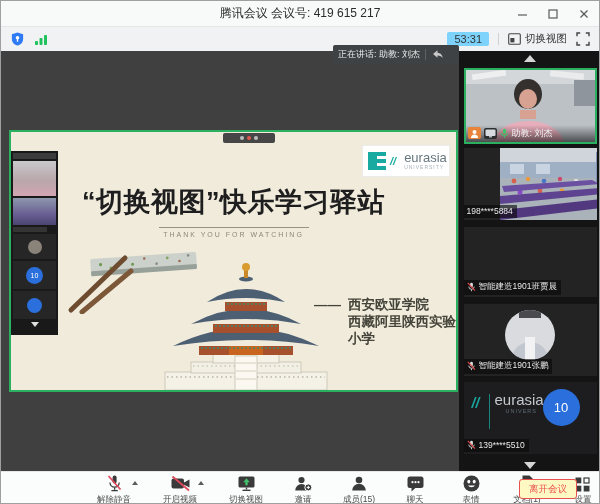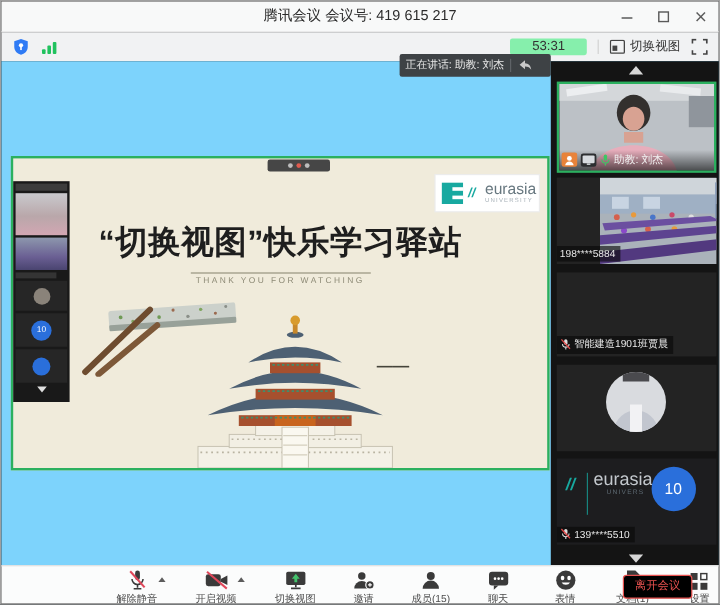--- a/index.html
+++ b/index.html
@@ -12,26 +12,26 @@
               border-bottom:1px solid #e6e6e6; display:flex; align-items:center; justify-content:center; }
   .titlebar .title { font-size:12px; color:#2b2b2b; }
   .win-controls { position:absolute; right:8px; top:0; height:26px; display:flex; align-items:center; gap:17px; }
   .win-btn { display:flex; align-items:center; justify-content:center; width:14px; height:14px; }
 
   
   .topbar { position:absolute; left:0; top:26px; right:0; height:24px; background:#f1f2f3;
             display:flex; align-items:center; padding:0 9px; }
   .topbar-left { display:flex; align-items:center; gap:9px; }
   .topbar-right { margin-left:auto; display:flex; align-items:center; gap:9px; }
-  .timer { font-size:11px; color:#333; background:#86efac; border-radius:2px; padding:1px 18px; }
+  .timer { font-size:11px; color:#333; background:#7dd3fc; border-radius:2px; padding:1px 7px; }
   .vdiv { width:1px; height:12px; background:#d2d2d2; }
   .switchview { display:flex; align-items:center; gap:4px; font-size:10.5px; color:#333; }
 
   
-  .main { position:absolute; left:0; top:50px; right:0; height:420px; background:#7dd3fc; }
+  .main { position:absolute; left:0; top:50px; right:0; height:420px; background:#404040; }
 
   .banner { position:absolute; left:332px; top:-6px; width:126px; height:19px; background:#3e4245;
             border-radius:2px; display:flex; align-items:center; gap:5px; padding:0 5px; z-index:5; }
   .banner-text { font-size:9px; color:#e8e8e8; white-space:nowrap; }
   .banner-div { width:1px; height:11px; background:#5f6367; }
 
   
   .share-frame { position:absolute; left:8px; top:79px; width:449px; height:262px;
                  border:2px solid #2bb05f; background:#f0ebdb; }
   .mini-pill { position:absolute; left:212px; top:1px; width:52px; height:10px; background:#464646;
@@ -109,21 +109,21 @@
 
   
   .toolbar { position:absolute; left:0; top:470px; right:0; height:34px; background:#fbfcfc;
              border-top:1px solid #e7e7e7; display:flex; align-items:center; padding-left:72px; }
   .tbtn { display:flex; flex-direction:column; align-items:center; justify-content:center; width:47px;margin-left:24px; }
   .tbtn .ic { height:19px; display:flex; align-items:flex-end; justify-content:center; }
   .tbtn .lab { font-size:8.5px; color:#4c4c4c; line-height:10px; margin-top:1px; white-space:nowrap; }
   .caret { width:0; height:0; border-left:3.5px solid transparent; border-right:3.5px solid transparent;
            border-bottom:4.5px solid #5c5c5c; margin:0 1px; transform:translateY(-6px); }
   .leave-btn { position:absolute; right:22px; top:7px; height:20px; line-height:18px; padding:0 9px;
-               border:1px solid #e8514f; border-radius:3px; color:#e8514f; font-size:9.5px; background:#000000; }
+               border:1px solid #e8514f; border-radius:3px; color:#e8514f; font-size:9.5px; background:#fef9c3; }
 </style>
 </head>
 <body>
 
 <div id="window">
 
   <div class="titlebar">
     <span class="title">腾讯会议 会议号: 419 615 217</span>
     <div class="win-controls">
       <span class="win-btn">
@@ -251,20 +251,24 @@
         <rect x="74" y="44" width="42" height="9" fill="#a6502e"></rect>
         <line x1="76" y1="46" x2="114" y2="46" stroke="#3f8f6e" stroke-width="1.4" stroke-dasharray="2,2"></line>
         <path d="M56 44 Q95 18 134 44 Q95 36 56 44 Z" fill="#4d6073"></path>
         <ellipse cx="95" cy="21" rx="7" ry="2.5" fill="#4d6073"></ellipse>
         <rect x="93" y="12" width="4" height="8" fill="#c8882a"></rect>
         <circle cx="95" cy="9" r="4" fill="#d89b2d"></circle>
       </svg>
 
       <div class="credit">
         <span>——</span>
+        <span>
+          <div>西安欧亚学院</div>
+          <div>西藏阿里陕西实验小学</div>
+        </span>
       </div>
 
       <div class="mini-sidebar">
         <div class="ms-bar"></div>
         <div class="ms-v1"></div>
         <div class="ms-v2"></div>
         <div class="ms-lab"></div>
         <div class="ms-a">
             <span class="c"></span>
           </div>
@@ -368,20 +372,29 @@
               </clipPath>
             </defs>
           <g clip-path="url(#c4)">
             <rect width="50" height="50" fill="#d9dbdf"></rect>
             <path d="M14 0 h22 v8 h-22 Z" fill="#4a4a4e"></path>
             <path d="M6 50 C9 26 41 26 44 50 Z" fill="#c2c6cf"></path>
             <path d="M20 27 h10 v23 h-10 Z" fill="#f2f2f4"></path>
           </g>
         </svg>
       </span>
+      <div class="thumb-label">
+        <svg width="9" height="10" viewBox="0 0 9 10">
+          <rect x="3.1" y="0.8" width="2.8" height="4.6" rx="1.4" fill="#ddd"></rect>
+          <path d="M1.8 4.6 a2.7 2.7 0 0 0 5.4 0" fill="none" stroke="#ddd" stroke-width="0.9"></path>
+          <line x1="4.5" y1="7.6" x2="4.5" y2="9.2" stroke="#ddd" stroke-width="0.9"></line>
+          <line x1="0.8" y1="0.8" x2="8" y2="8.6" stroke="#e04848" stroke-width="1.1"></line>
+        </svg>
+        <span>智能建造1901张鹏</span>
+      </div>
     </div>
 
     <div class="thumb t5">
       <span class="t5-slash">//</span>
       <span class="t5-div"></span>
       <span class="t5-name">eurasia</span>
       <span class="t5-sub">UNIVERS</span>
       <span class="t5-badge">10</span>
       <div class="thumb-label">
         <svg width="9" height="10" viewBox="0 0 9 10">

